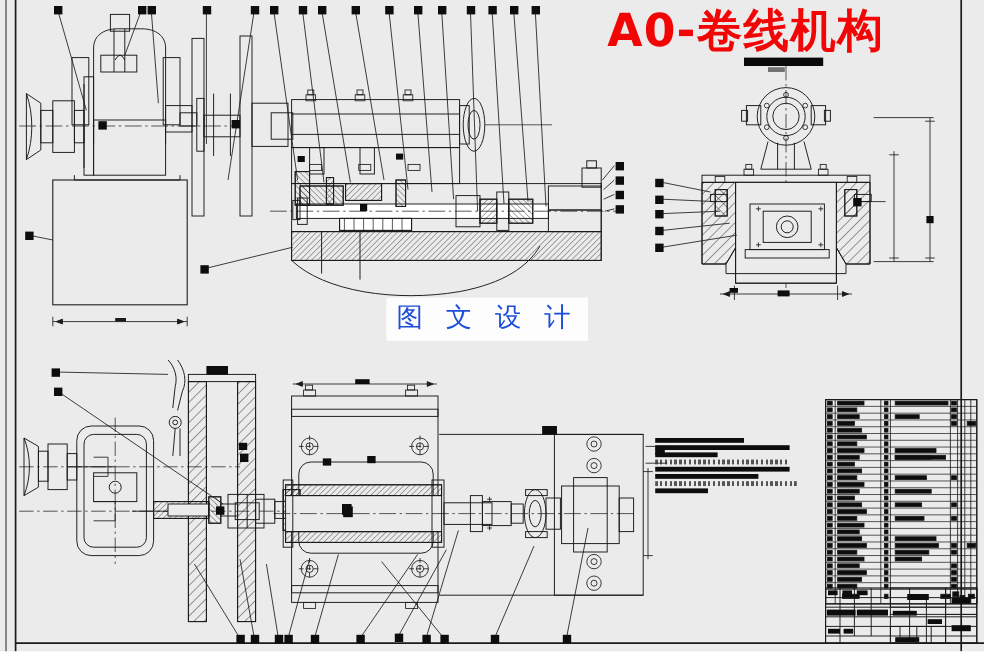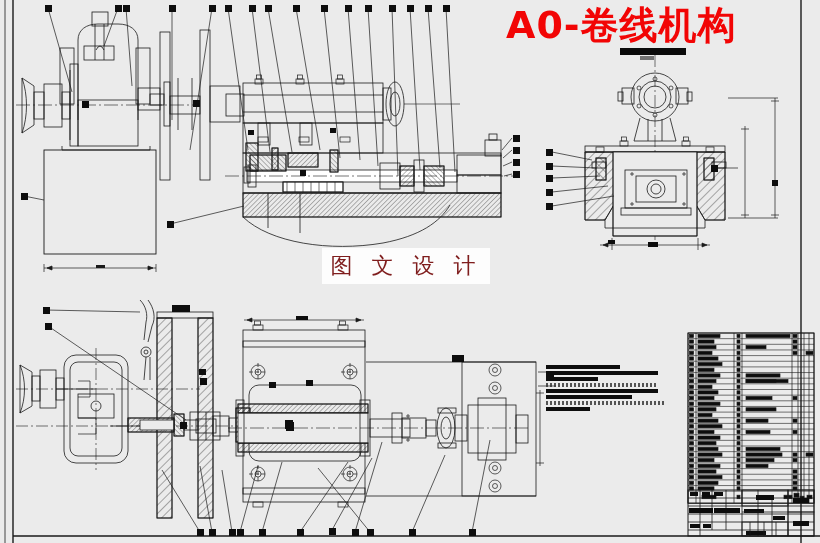--- a/index.html
+++ b/index.html
@@ -14,21 +14,21 @@
     text-align:left;
   }
   .title-redact{
     position:absolute;left:620px;top:48px;width:66px;height:7px;background:#0a0a0a;
   }
   .title-redact-sub{
     position:absolute;left:640px;top:56px;width:14px;height:4px;background:#4a4a4a;opacity:.75;
   }
   .watermark{
     position:absolute;left:322px;top:248px;width:168px;height:36px;
-    background:#fdfdfd;color:#7f1d1d;
+    background:#fdfdfd;color:#1d4ed8;
     font-family:"DejaVu Serif","Liberation Serif",serif;font-size:22px;
     letter-spacing:6px;text-align:center;line-height:36px;white-space:nowrap;
   }
   .notes{position:absolute;left:546px;top:365px;width:118px;height:62px;}
   .notes .bar{background:#0d0d0d;height:4px;margin-bottom:2px;}
   .notes .tline{height:4px;margin-bottom:2px;background:
      repeating-linear-gradient(90deg,#2d2d2d 0 2px, transparent 2px 4px);
      opacity:.8;}
 </style>
 </head>

